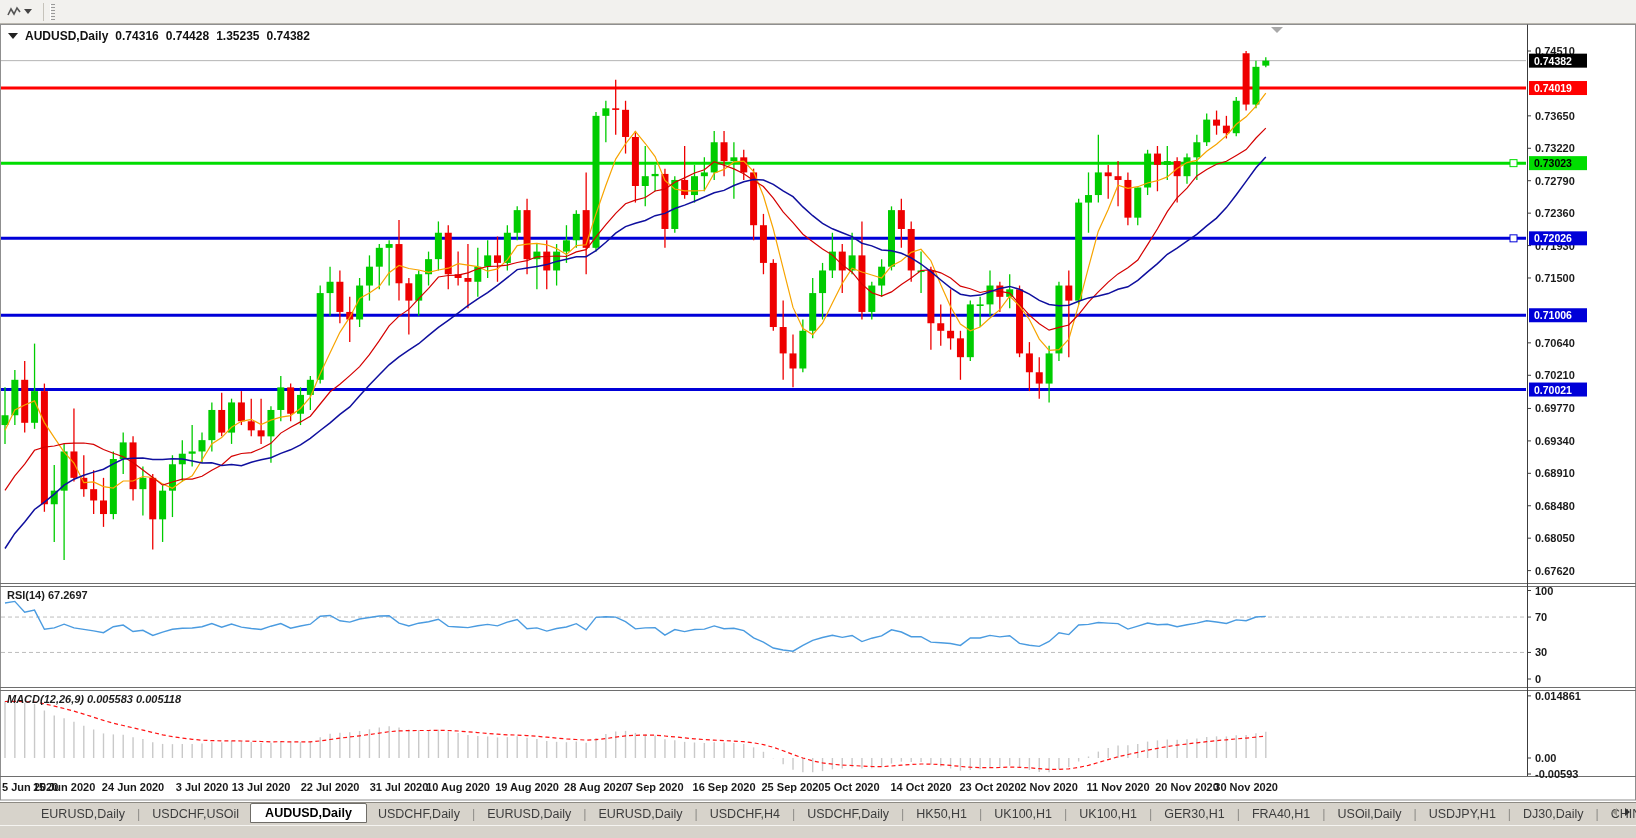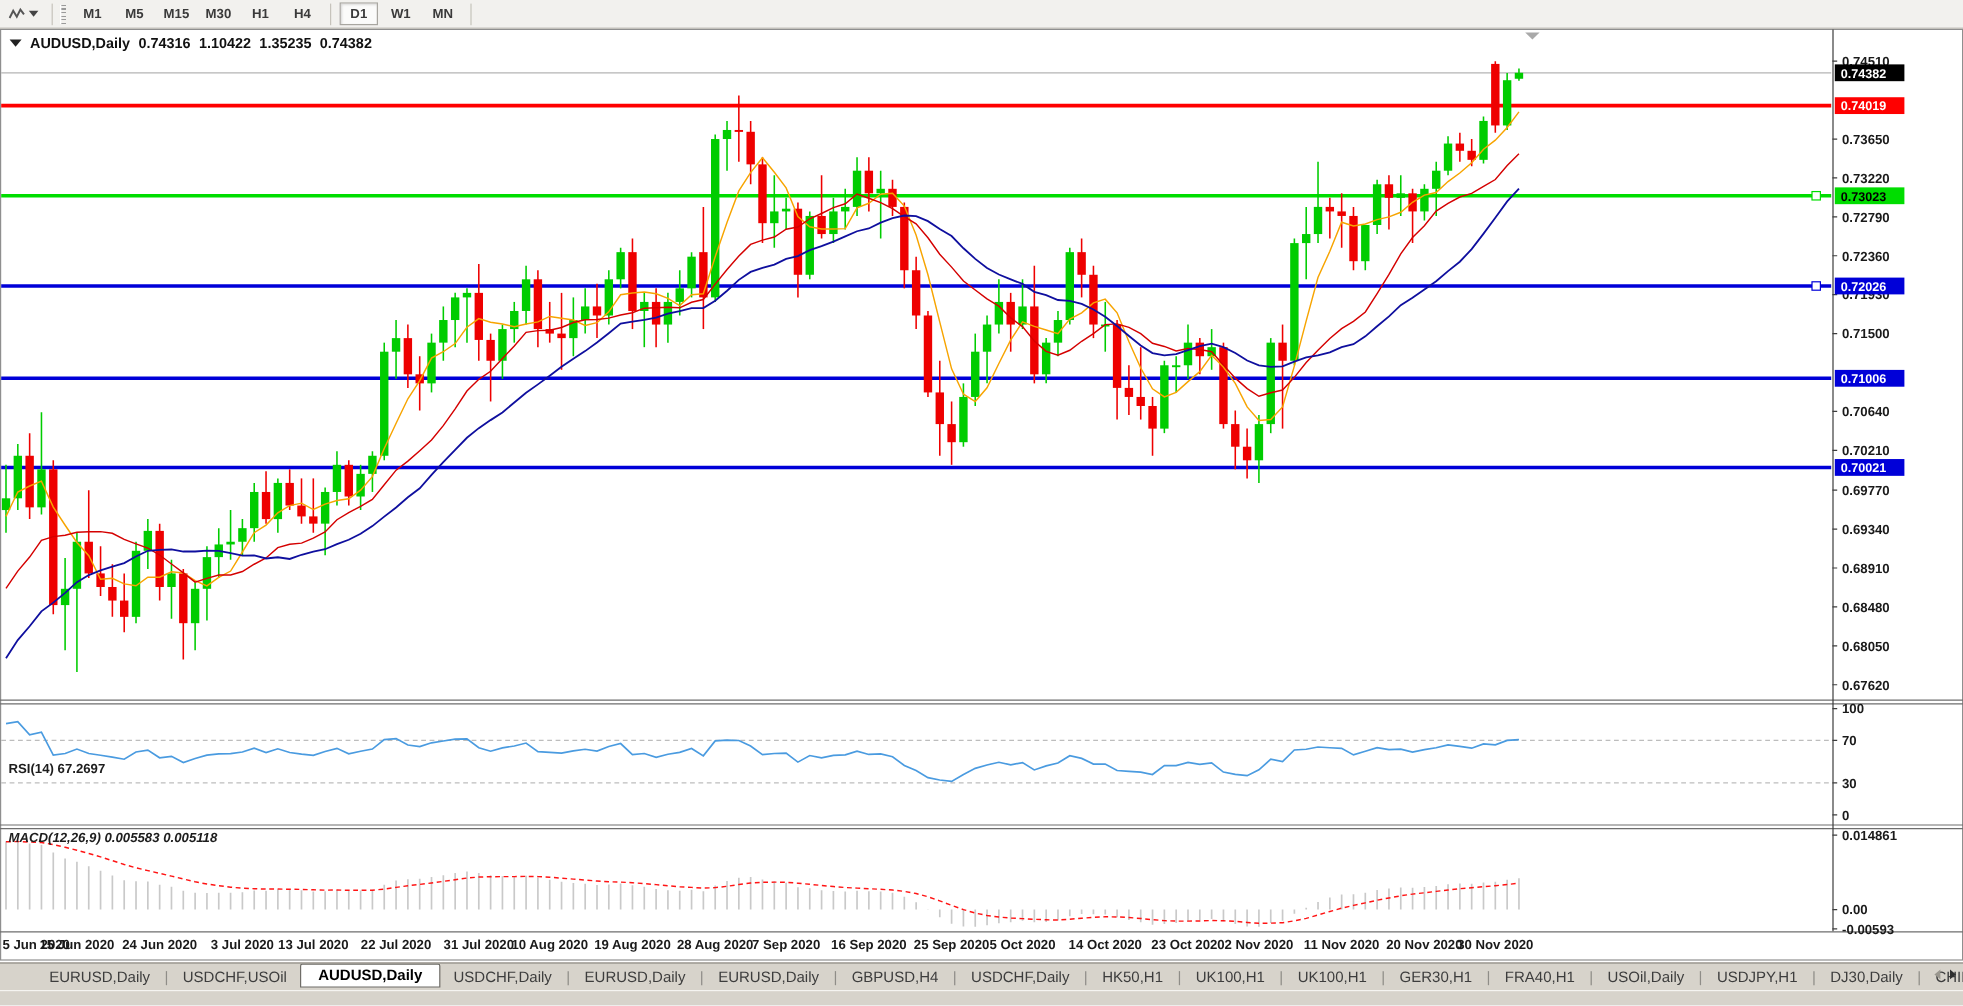--- a/index.html
+++ b/index.html
@@ -20,21 +20,21 @@
   .tfwrap{display:flex;align-items:center;gap:3px;}
   .tfbtn{min-width:32px;height:19px;display:flex;align-items:center;justify-content:center;
          font-size:11px;font-weight:700;color:#3a3a3a;border:1px solid transparent;cursor:pointer;}
   .tfbtn.active{background:#fbfbfa;border:1px solid #a8a6a0;box-shadow:inset 1px 1px 2px rgba(0,0,0,.14);}
   
   .chart-title{position:absolute;top:29px;left:8px;display:flex;align-items:center;gap:7px;
                font-size:12px;font-weight:700;color:#111;z-index:4;}
   .tri-down{width:0;height:0;border-left:5px solid transparent;border-right:5px solid transparent;
             border-top:6px solid #222;}
   .ind-label{position:absolute;left:7px;font-size:11px;font-weight:700;color:#1d1d1d;z-index:4;}
-  .ind-label.rsi{top:589px;margin-top:46px;}
+  .ind-label.rsi{top:589px;}
   .ind-label.macd{top:693px;font-style:italic;}
   svg text{font-family:"Liberation Sans",sans-serif;}
   .ax{font-size:11px;font-weight:700;fill:#1a1a1a;}
   .axbox{font-size:10.5px;font-weight:700;}
   .dt{font-size:11px;font-weight:700;fill:#1a1a1a;}
   
   .tabbar{position:absolute;top:802px;left:0;width:1636px;height:23px;background:#d7d3cb;
           border-top:1px solid #8d8a83;display:flex;align-items:center;padding-left:30px;
           font-size:12.5px;color:#3d3d3d;white-space:nowrap;overflow:hidden;}
   .tab{padding:2px 11px;cursor:pointer;}
@@ -56,33 +56,20 @@
 
   <div class="toolbar">
     <div class="tool-icon">
       <svg class="zigzag" viewBox="0 0 14 12">
         <polyline points="1,9 4,3 7,8 10,2 13,6" fill="none" stroke="#555" stroke-width="1.6"></polyline>
       </svg>
       <span class="caret"></span>
     </div>
     <div class="vsep"></div>
     <div class="grip"></div>
-    <div class="tfwrap" id="tf-buttons">
-        <div class="tfbtn">M1</div>
-        <div class="tfbtn">M5</div>
-        <div class="tfbtn">M15</div>
-        <div class="tfbtn">M30</div>
-        <div class="tfbtn">H1</div>
-        <div class="tfbtn">H4</div>
-        <div class="vsep"></div>
-        <div class="tfbtn active">D1</div>
-        <div class="tfbtn">W1</div>
-        <div class="tfbtn">MN</div>
-        <div class="vsep"></div>
-      </div>
   </div>
 
   <svg id="chart-svg" width="1636" height="802" style="position:absolute;top:0;left:0;">
       <rect x="0.5" y="24.5" width="1635" height="775.5" fill="#ffffff" stroke="#8f8f8f" stroke-width="1"></rect>
       <clipPath id="clipMain">
         <rect x="1" y="25" width="1525" height="558"></rect>
       </clipPath>
       <clipPath id="clipRsi">
         <rect x="1" y="587" width="1525" height="100"></rect>
       </clipPath>
@@ -587,40 +574,40 @@
         <text x="1118.05" y="791" class="dt" text-anchor="middle">11 Nov 2020</text>
         <text x="1187" y="791" class="dt" text-anchor="middle">20 Nov 2020</text>
         <text x="1246.1" y="791" class="dt" text-anchor="middle">30 Nov 2020</text>
       </g>
     </svg>
 
   <div class="chart-title">
     <span class="tri-down"></span>
     <span>AUDUSD,Daily</span>
     <span>0.74316</span>
-    <span>1.10422</span>
+    <span>0.74428</span>
     <span>1.35235</span>
     <span>0.74382</span>
   </div>
   <div class="ind-label rsi">RSI(14) 67.2697</div>
   <div class="ind-label macd">MACD(12,26,9) 0.005583 0.005118</div>
 
   <div class="tabbar">
     <span id="tabs-holder" style="display:flex;align-items:center;">
         <span class="tab">EURUSD,Daily</span>
         <span class="tabdiv">|</span>
         <span class="tab">USDCHF,USOil</span>
         <span class="tab active">AUDUSD,Daily</span>
         <span class="tab">USDCHF,Daily</span>
         <span class="tabdiv">|</span>
         <span class="tab">EURUSD,Daily</span>
         <span class="tabdiv">|</span>
         <span class="tab">EURUSD,Daily</span>
         <span class="tabdiv">|</span>
-        <span class="tab">GBPUSD,H4</span>
+        <span class="tab">USDCHF,H4</span>
         <span class="tabdiv">|</span>
         <span class="tab">USDCHF,Daily</span>
         <span class="tabdiv">|</span>
         <span class="tab">HK50,H1</span>
         <span class="tabdiv">|</span>
         <span class="tab">UK100,H1</span>
         <span class="tabdiv">|</span>
         <span class="tab">UK100,H1</span>
         <span class="tabdiv">|</span>
         <span class="tab">GER30,H1</span>

